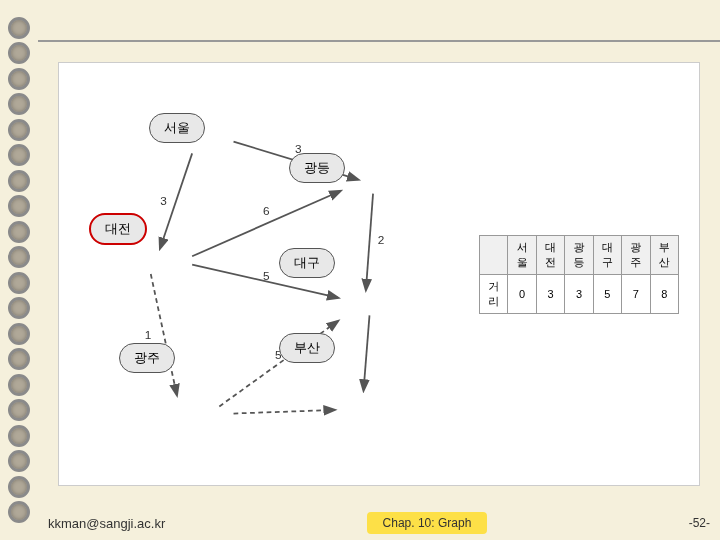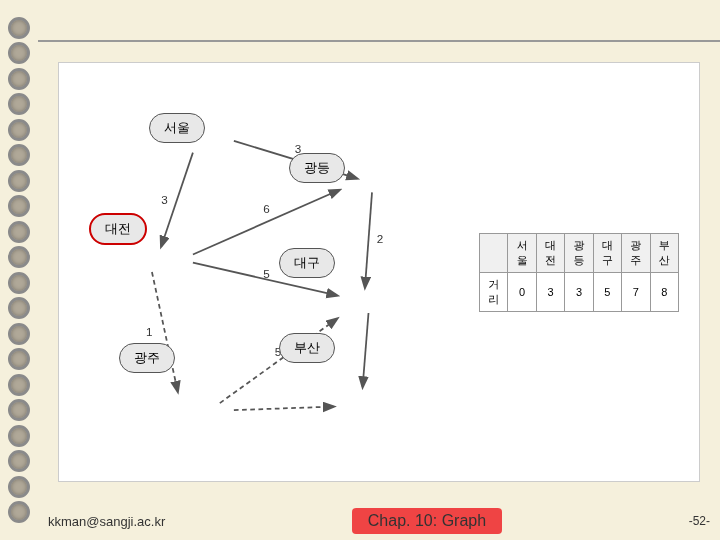--- a/index.html
+++ b/index.html
@@ -177,24 +177,24 @@
       padding: 6px 10px;
       font-size: 12px;
       color: #333;
     }
 
     .footer-left {
       font-size: 13px;
     }
 
     .footer-center {
-      background: #ef4444;
+      background: #fde047;
       padding: 4px 16px;
       border-radius: 4px;
-      font-size: 16px;
+      font-size: 12px;
     }
 
     .footer-right {
       font-size: 12px;
     }
 
     .edge-label {
       font-size: 10px;
       fill: #333;
     }

